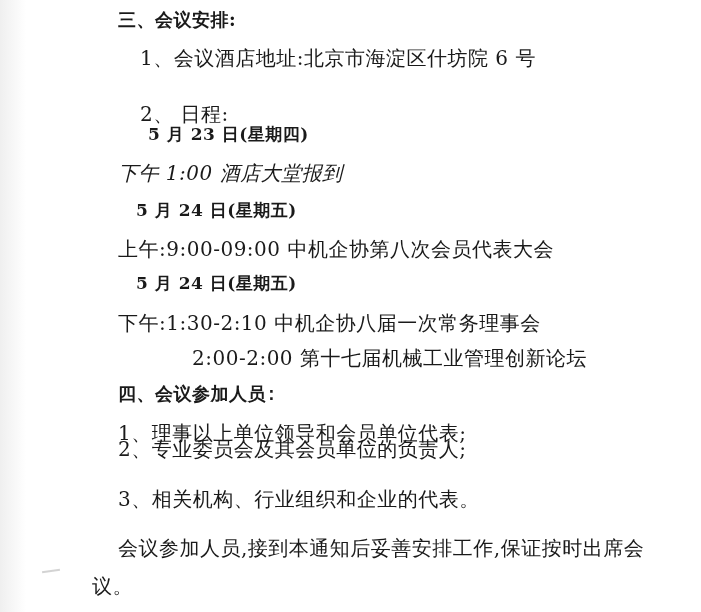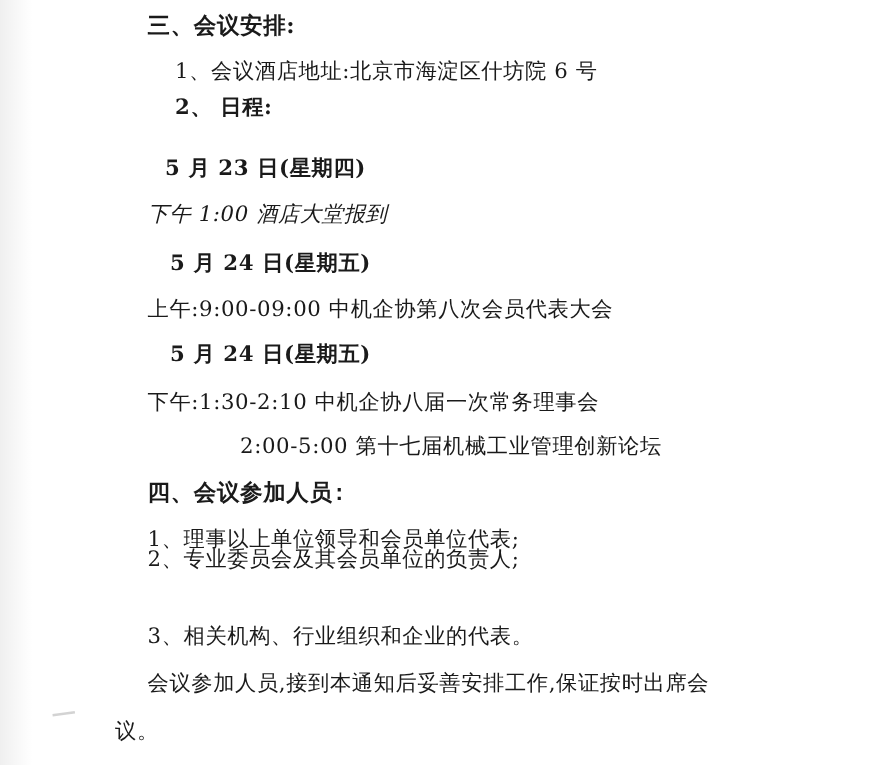--- a/index.html
+++ b/index.html
@@ -46,58 +46,58 @@
   .line {
     position: absolute;
     white-space: nowrap;
     letter-spacing: 0.5px;
   }
   .heading {
     font-weight: bold;
     font-size: 18px;
   }
   .body-line {
-    font-size: 17px;
+    font-size: 20px;
   }
   .sub-heading {
     font-weight: bold;
     font-size: 17px;
   }
 </style>
 </head>
 <body>
 
 <div class="page">
   <div class="scan-edge"></div>
   <div class="scan-mark"></div>
 
   <div class="line heading" style="left:118px; top:8px;">三、会议安排:</div>
 
   <div class="line body-line" style="left:140px; top:45px;">1、会议酒店地址:北京市海淀区什坊院 6 号</div>
 
-  <div class="line body-line" style="left:140px; top:74px;font-weight:bold;">2、 日程:</div>
+  <div class="line body-line" style="left:140px; top:101px;">2、 日程:</div>
 
-  <div class="line sub-heading" style="left:132px; top:123px;">5 月 23 日(星期四)</div>
+  <div class="line sub-heading" style="left:148px; top:123px;">5 月 23 日(星期四)</div>
 
   <div class="line body-line" style="left:118px; top:160px;font-style:italic;">下午  1:00   酒店大堂报到</div>
 
   <div class="line sub-heading" style="left:136px; top:199px;">5 月 24 日(星期五)</div>
 
   <div class="line body-line" style="left:118px; top:236px;">上午:9:00-09:00 中机企协第八次会员代表大会</div>
 
   <div class="line sub-heading" style="left:136px; top:272px;">5 月 24 日(星期五)</div>
 
   <div class="line body-line" style="left:118px; top:310px;">下午:1:30-2:10    中机企协八届一次常务理事会</div>
 
-  <div class="line body-line" style="left:192px; top:345px;">2:00-5:00    第十七届机械工业管理创新论坛</div>
+  <div class="line body-line" style="left:192px; top:345px;">2:00-2:00    第十七届机械工业管理创新论坛</div>
 
   <div class="line heading" style="left:118px; top:382px;font-family:Liberation Mono, monospace;">四、会议参加人员:</div>
 
   <div class="line body-line" style="left:118px; top:420px;">1、理事以上单位领导和会员单位代表;</div>
 
   <div class="line body-line" style="left:118px; top:436px;">2、专业委员会及其会员单位的负责人;</div>
 
-  <div class="line body-line" style="left:118px; top:497px;">3、相关机构、行业组织和企业的代表。</div>
+  <div class="line body-line" style="left:118px; top:486px;">3、相关机构、行业组织和企业的代表。</div>
 
   <div class="line body-line" style="left:118px; top:535px;">会议参加人员,接到本通知后妥善安排工作,保证按时出席会</div>
 
   <div class="line body-line" style="left:92px; top:573px;">议。</div>
 </div>
 
 </body></html>

